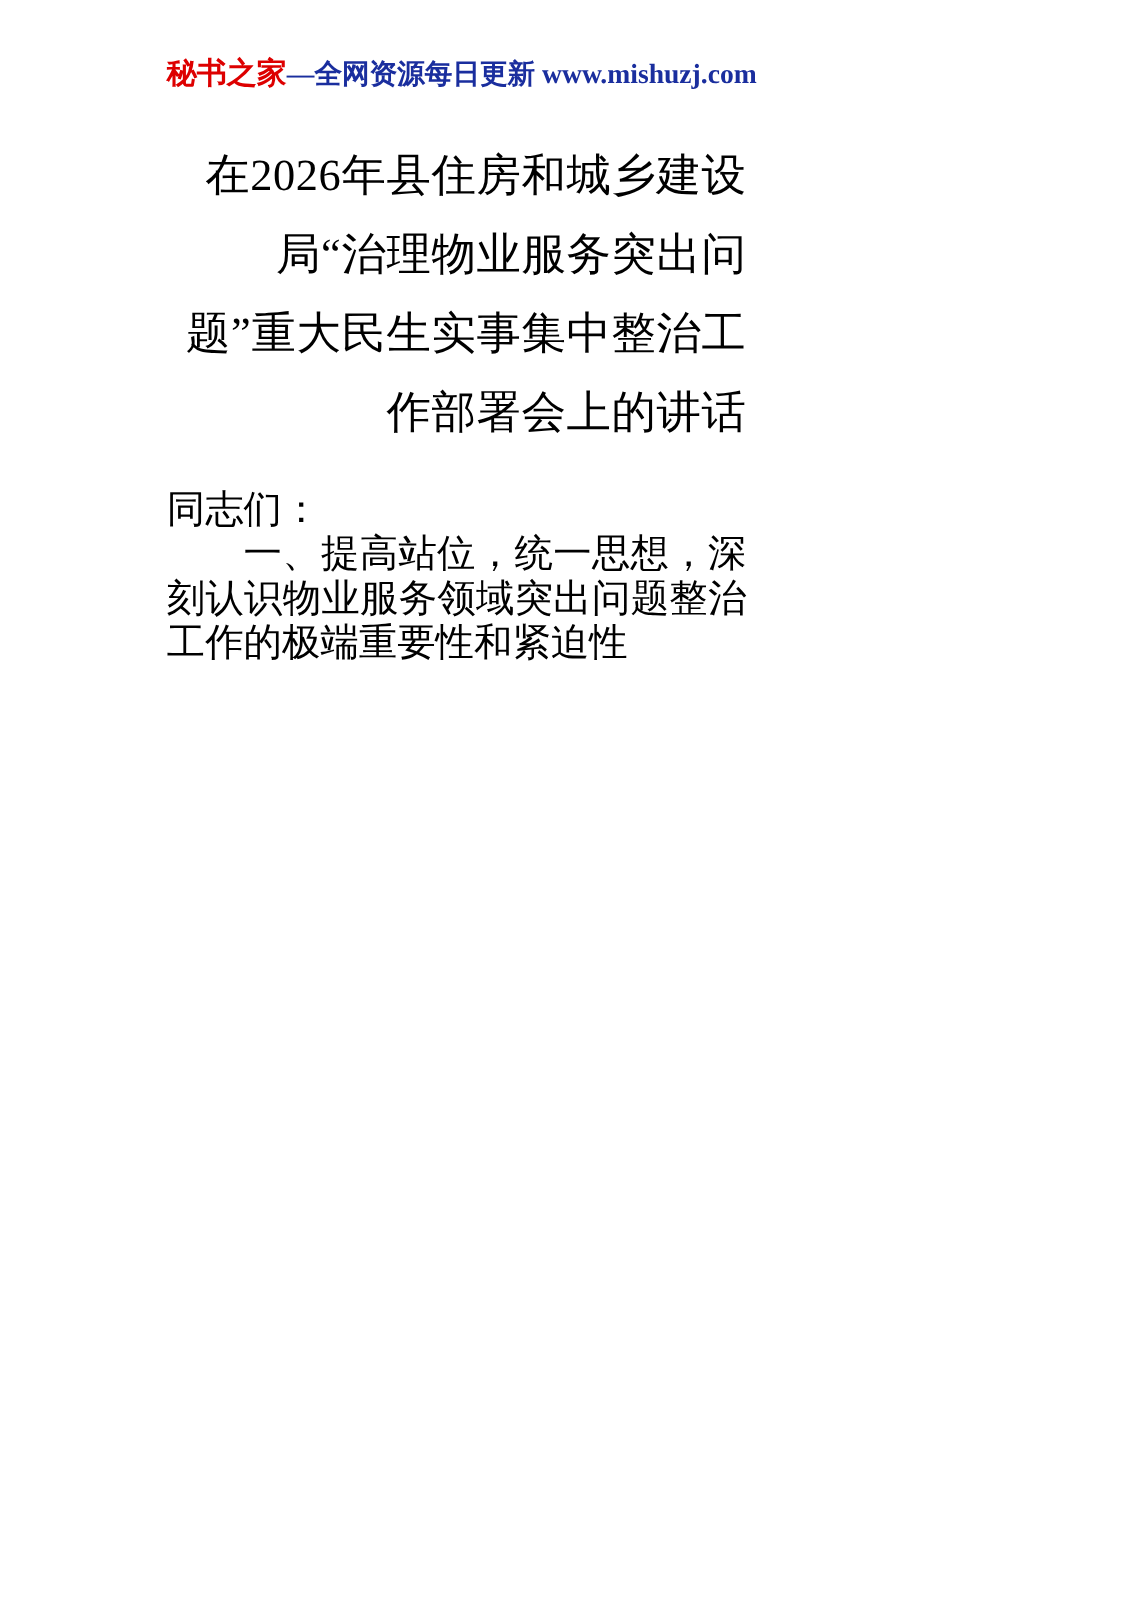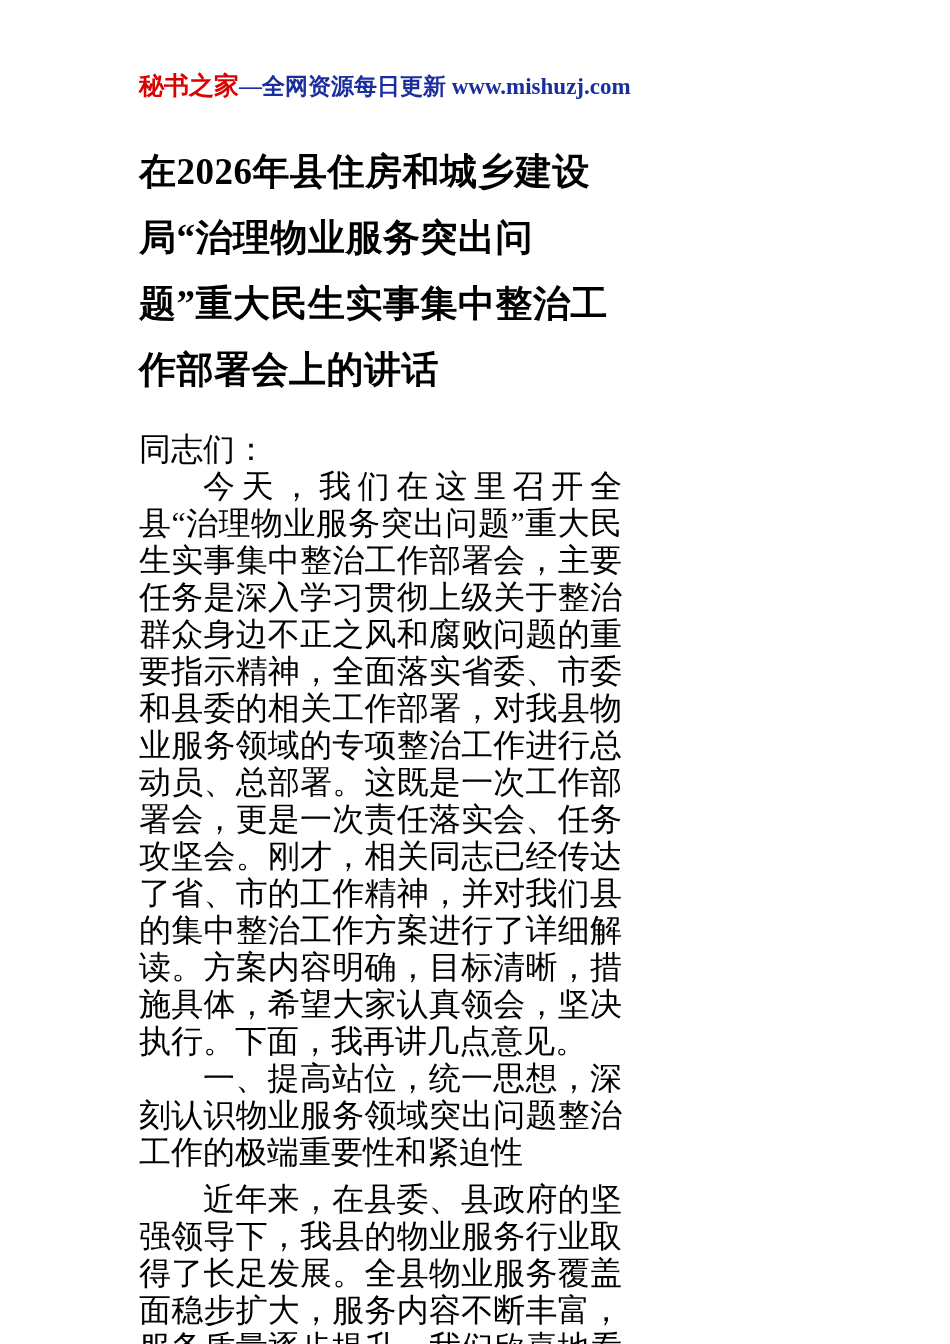--- a/index.html
+++ b/index.html
@@ -9,21 +9,21 @@
     height: 1344px;
     overflow: hidden;
     font-family: "Liberation Serif", "DejaVu Serif", serif;
     color: #000000;
   }
   .page {
     position: relative;
     width: 761px;
     height: 1344px;
     background: #ffffff;
-    padding: 72px 139px 0 139px;
+    padding: 48px 139px 0 139px;
   }
   .site-header {
     text-align: center;
     font-size: 23px;
     line-height: 28px;
     font-weight: bold;
     white-space: nowrap;
     margin-bottom: 38px;
   }
   .brand {
@@ -31,22 +31,22 @@
     font-size: 25px;
     font-weight: bold;
   }
   .tagline {
     color: var(--tagline-color, #1a2e9e);
     font-weight: bold;
   }
   .doc-title {
     font-size: 37px;
     line-height: 66px;
-    font-weight: 700;
-    text-align: left;
+    font-weight: 400;
+    text-align: right;
     letter-spacing: 0.5px;
     margin-bottom: 28px;
   }
   .doc-body {
     font-size: 32px;
     line-height: 37px;
     text-align: justify;
   }
   .para { text-indent: 0; }
   .para.indent { text-indent: 2em; }
@@ -57,17 +57,15 @@
 
 <div class="page">
   <div class="site-header">
     <span class="brand">秘书之家</span><span class="tagline">—全网资源每日更新 www.mishuzj.com</span>
   </div>
 
   <h1 class="doc-title">在2026年县住房和城乡建设局“治理物业服务突出问题”重大民生实事集中整治工作部署会上的讲话</h1>
 
   <div class="doc-body">
       <p class="para">同志们：</p>
-      <p class="para indent">今天，我们在这里召开全县“治理物业服务突出问题”重大民生实事集中整治工作部署会，主要任务是深入学习贯彻上级关于整治群众身边不正之风和腐败问题的重要指示精神，全面落实省委、市委和县委的相关工作部署，对我县物业服务领域的专项整治工作进行总动员、总部署。这既是一次工作部署会，更是一次责任落实会、任务攻坚会。刚才，相关同志已经传达了省、市的工作精神，并对我们县的集中整治工作方案进行了详细解读。方案内容明确，目标清晰，措施具体，希望大家认真领会，坚决执行。下面，我再讲几点意见。</p>
       <p class="para indent">一、提高站位，统一思想，深刻认识物业服务领域突出问题整治工作的极端重要性和紧迫性</p>
-      <p class="para indent space-before">近年来，在县委、县政府的坚强领导下，我县的物业服务行业取得了长足发展。全县物业服务覆盖面稳步扩大，服务内容不断丰富，服务质量逐步提升。我们欣喜地看到，一大批优秀的物业服务企业扎根X，精耕细作，打造了一批管理有序、环境优美、邻里和谐的示范小区。特别是我们探索推行的“红色物业”监管新生态，通过党建引</p>
     </div>
 </div>
 
 </body></html>

